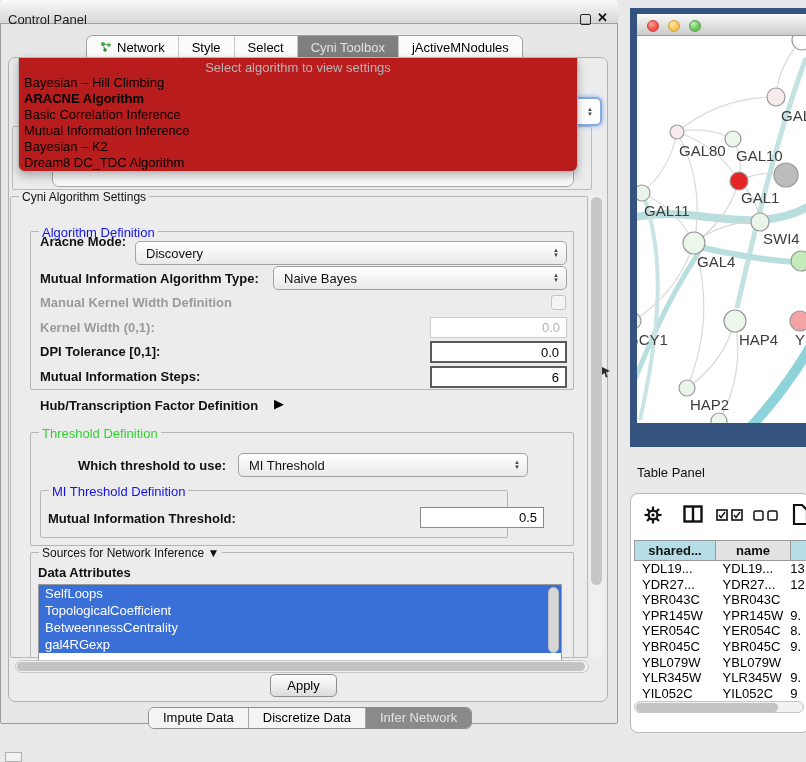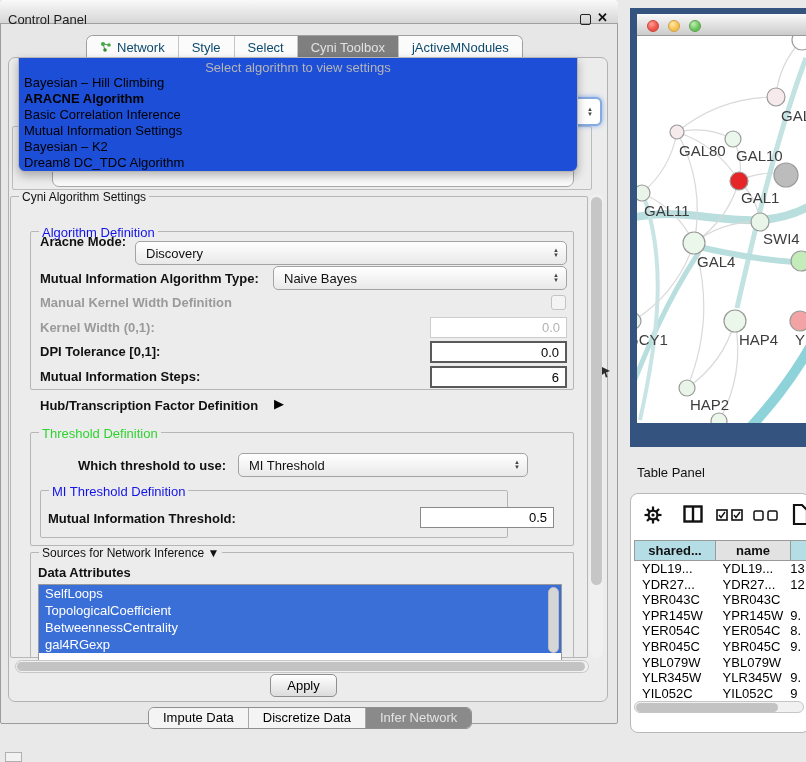--- a/index.html
+++ b/index.html
@@ -13,38 +13,38 @@
   #cp-titlebar { left:0; top:8; width:618px; height:24px;
     background:linear-gradient(#f9f9f9,#d6d6d6); border-bottom:1px solid #9f9f9f;
     border-radius:2px 2px 0 0; }
   #cp-title { left:8px; top:12px; font-size:13px; color:#1c1c1c; }
   .win-float { left:580px; top:14px; width:11px; height:11px; border:1.5px solid #222; border-radius:2px; }
   .win-close { left:597px; top:10px; font-size:13px; font-weight:bold; color:#111; }
 
   
   #tabbar { left:86px; top:35px; height:23px; display:flex; align-items:stretch;
     border:1px solid #9f9f9f; border-bottom:none; border-radius:7px 7px 0 0; background:#fbfbfb; overflow:hidden; }
-  .tab { display:flex; align-items:center; gap:5px; padding:0 13px; font-size:13px; color:#0c4a6e;
+  .tab { display:flex; align-items:center; gap:5px; padding:0 13px; font-size:13px; color:#000000;
     border-right:1px solid #c6c6c6; background:#fbfbfb; }
   .tab:last-child { border-right:none; }
   .tab.selected { background:#7f7f7f; color:#e2e2e2; }
 
   
   #cp-content { left:8px; top:57px; width:600px; height:645px; background:#ececec;
     border:1px solid #b2b2b2; border-radius:7px; }
 
   
   .frag-group { left:12px; top:126px; width:580px; height:64px; border:1px solid #bcbcbc; border-radius:2px; }
   .frag-combo { left:52px; top:163px; width:522px; height:24px; border:1px solid #a8a8a8;
     border-radius:7px; background:#fafafa; }
   .frag-focus { left:556px; top:97px; width:46px; height:29px; background:#fff;
     border:2px solid #85aae2; border-radius:6px; box-shadow:0 0 5px #7fa8e6; }
 
   
-  #algo-popup { left:18px; top:57px; width:560px; height:115px; background:#1d4ed8;
+  #algo-popup { left:18px; top:57px; width:560px; height:115px; background:#b91c1c;
     border:1px solid #b5b5b5; border-radius:0 0 7px 7px; box-shadow:0 4px 10px rgba(0,0,0,.28); z-index:40; }
   #algo-prompt { text-align:center; color:#b5b5b5; font-size:13px; padding-top:2px; height:17px; }
   .menu-item { font-size:13px; color:#000; line-height:16px; padding-left:5px; white-space:nowrap; }
   .menu-item.bold { font-weight:bold; }
 
   
   .group { border:1px solid #b6b6b6; border-radius:2px; }
   .group-label { position:absolute; top:-7px; left:8px; background:#ececec; padding:0 3px;
     font-size:12px; color:#111; white-space:nowrap; }
   .group-label.blue { color:#1313e8; font-size:13px; }
@@ -155,21 +155,21 @@
 <div class="abs frag-focus">
   <span class="stepper">▲<br>▼</span>
 </div>
 
 <div class="abs" id="algo-popup">
   <div id="algo-prompt">Select algorithm to view settings</div>
   <div id="algo-items">
       <div class="menu-item">Bayesian – Hill Climbing</div>
       <div class="menu-item bold">ARACNE Algorithm</div>
       <div class="menu-item">Basic Correlation Inference</div>
-      <div class="menu-item">Mutual Information Settings</div>
+      <div class="menu-item">Mutual Information Inference</div>
       <div class="menu-item">Bayesian – K2</div>
       <div class="menu-item">Dream8 DC_TDC Algorithm</div>
     </div>
 </div>
 
 <div class="abs group" style="left:10px; top:196px; width:578px; height:462px;">
   <span class="group-label">Cyni Algorithm Settings</span>
 </div>
 
 <div class="abs group" style="left:30px; top:231px; width:544px; height:159px;">
@@ -202,21 +202,21 @@
 </div>
 <span class="abs blabel" style="left:78px; top:458px;">Which threshold to use:</span>
 <div class="abs combo" style="left:238px; top:453px; width:290px; height:24px;">
   <span>MI Threshold</span>
   <span class="stepper">▲<br>▼</span>
 </div>
 <div class="abs group" style="left:40px; top:490px; width:468px; height:48px;">
   <span class="group-label blue">MI Threshold Definition</span>
 </div>
 <span class="abs blabel" style="left:48px; top:511px;">Mutual Information Threshold:</span>
-<div class="abs tfield medium" style="left:420px; top:507px; width:134px; height:21px;">0.5</div>
+<div class="abs tfield medium" style="left:420px; top:507px; width:124px; height:21px;">0.5</div>
 
 <div class="abs group" style="left:30px; top:552px; width:544px; height:106px; border-bottom:none;">
   <span class="group-label"><span>Sources for Network Inference</span> <span>▼</span></span>
 </div>
 <span class="abs blabel" style="left:38px; top:565px;">Data Attributes</span>
 <div class="abs" id="attr-list">
   <div class="attr-item">SelfLoops</div>
     <div class="attr-item">TopologicalCoefficient</div>
     <div class="attr-item">BetweennessCentrality</div>
     <div class="attr-item">gal4RGexp</div>

